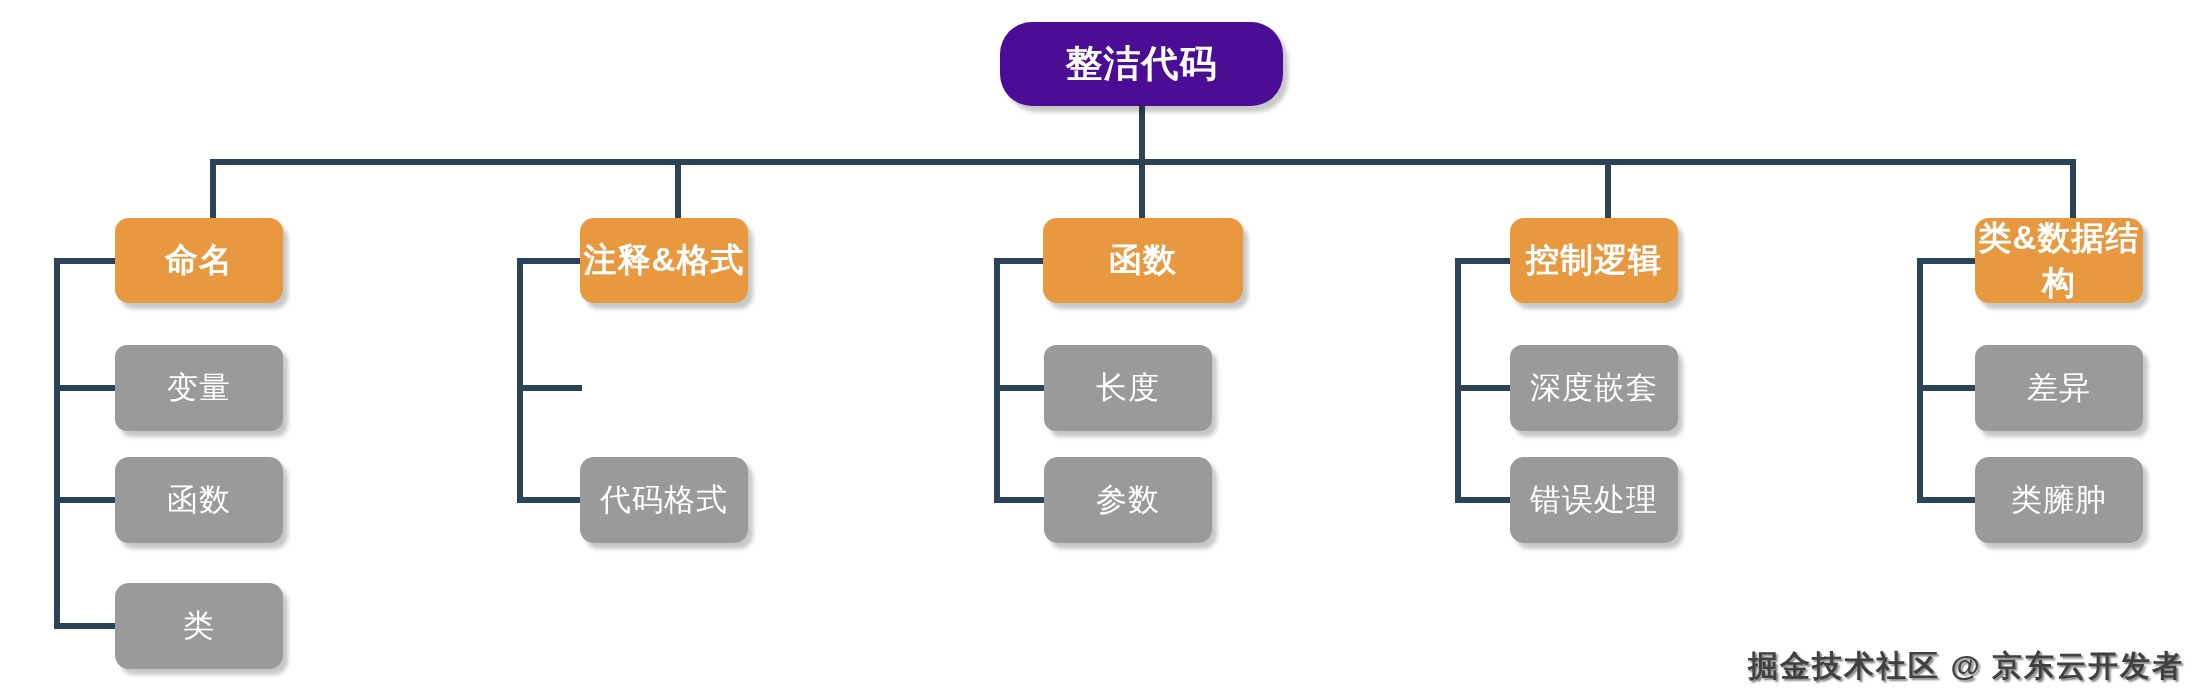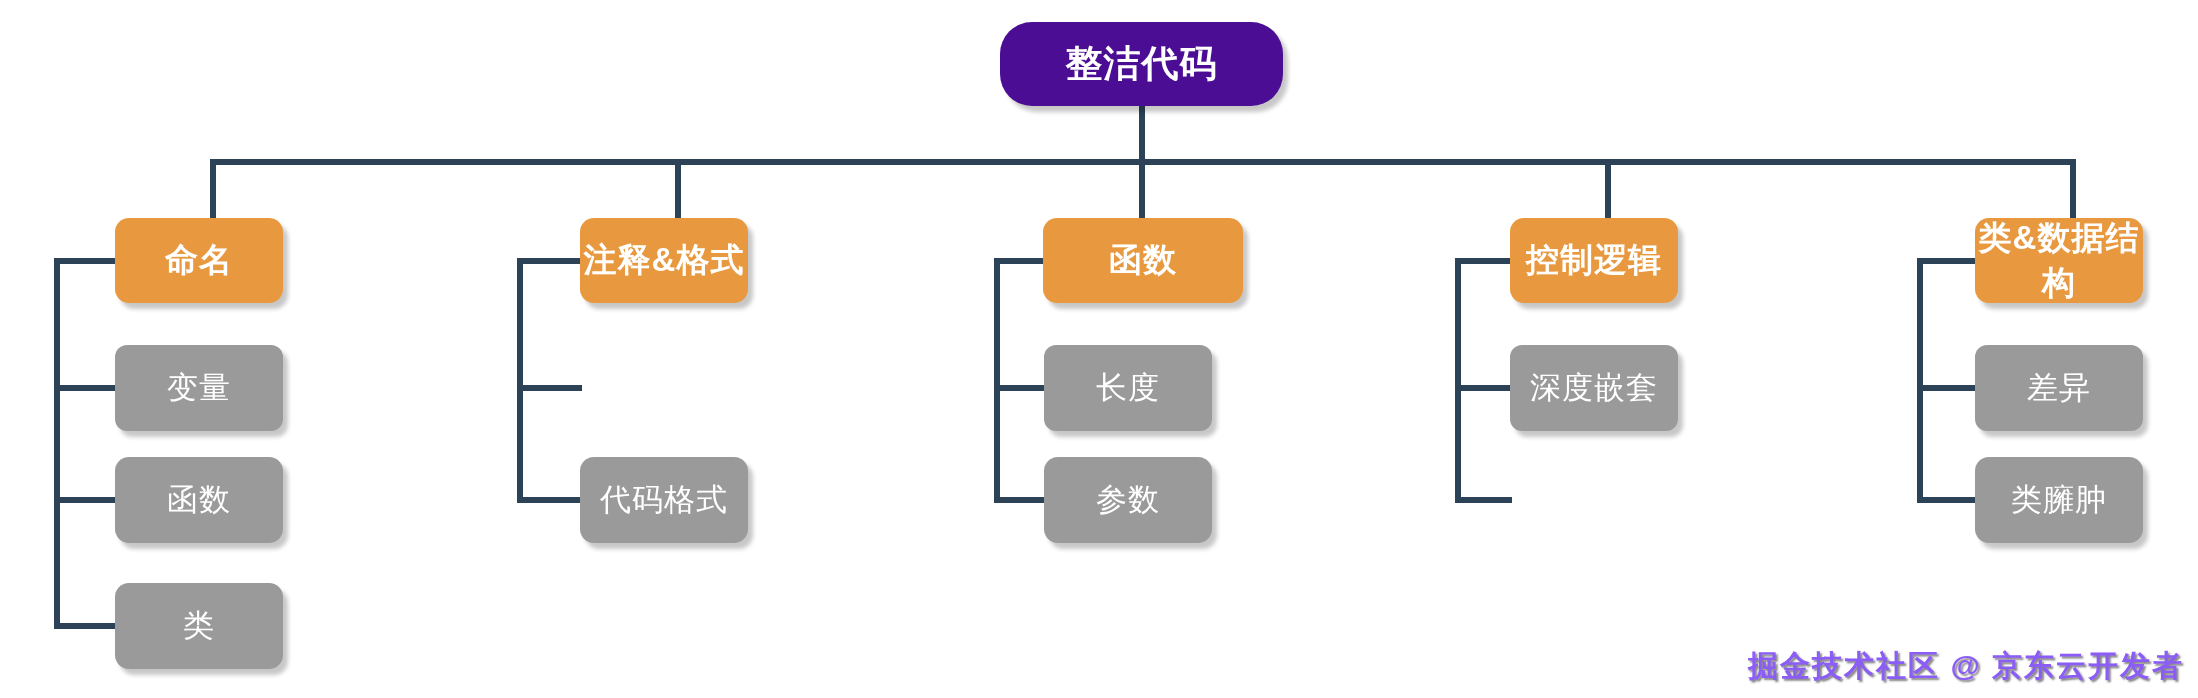--- a/index.html
+++ b/index.html
@@ -72,21 +72,21 @@
   .stub.x2{left:517px;  width:65px;}
   .stub.x3{left:994px;  width:52px;}
   .stub.x4{left:1455px; width:57px;}
   .stub.x5{left:1917px; width:60px;}
 
   .watermark {
     position:absolute;
     right:14px; top:646px;
     font-size:30px; font-weight:bold;
     letter-spacing:2px;
-    color:#8b5cf6;
+    color:#404040;
     text-shadow: 2px 2px 2px rgba(125,125,125,0.95), -1px -1px 1px rgba(255,255,255,0.9);
   }
 </style>
 </head>
 <body>
 
 <div class="canvas">
 
   <div class="line trunk"></div>
   <div class="line bus"></div>
@@ -128,20 +128,21 @@
 
   <div class="node branch-node b2">注释&amp;格式</div>
   <div class="node child-node b2 r2">代码格式</div>
 
   <div class="node branch-node b3">函数</div>
   <div class="node child-node b3 r1">长度</div>
   <div class="node child-node b3 r2">参数</div>
 
   <div class="node branch-node b4">控制逻辑</div>
   <div class="node child-node b4 r1">深度嵌套</div>
+  <div class="node child-node b4 r2">错误处理</div>
 
   <div class="node branch-node b5">类&amp;数据结构</div>
   <div class="node child-node b5 r1">差异</div>
   <div class="node child-node b5 r2">类臃肿</div>
 
   <div class="watermark">掘金技术社区 @ 京东云开发者</div>
 
 </div>
 
 </body></html>

